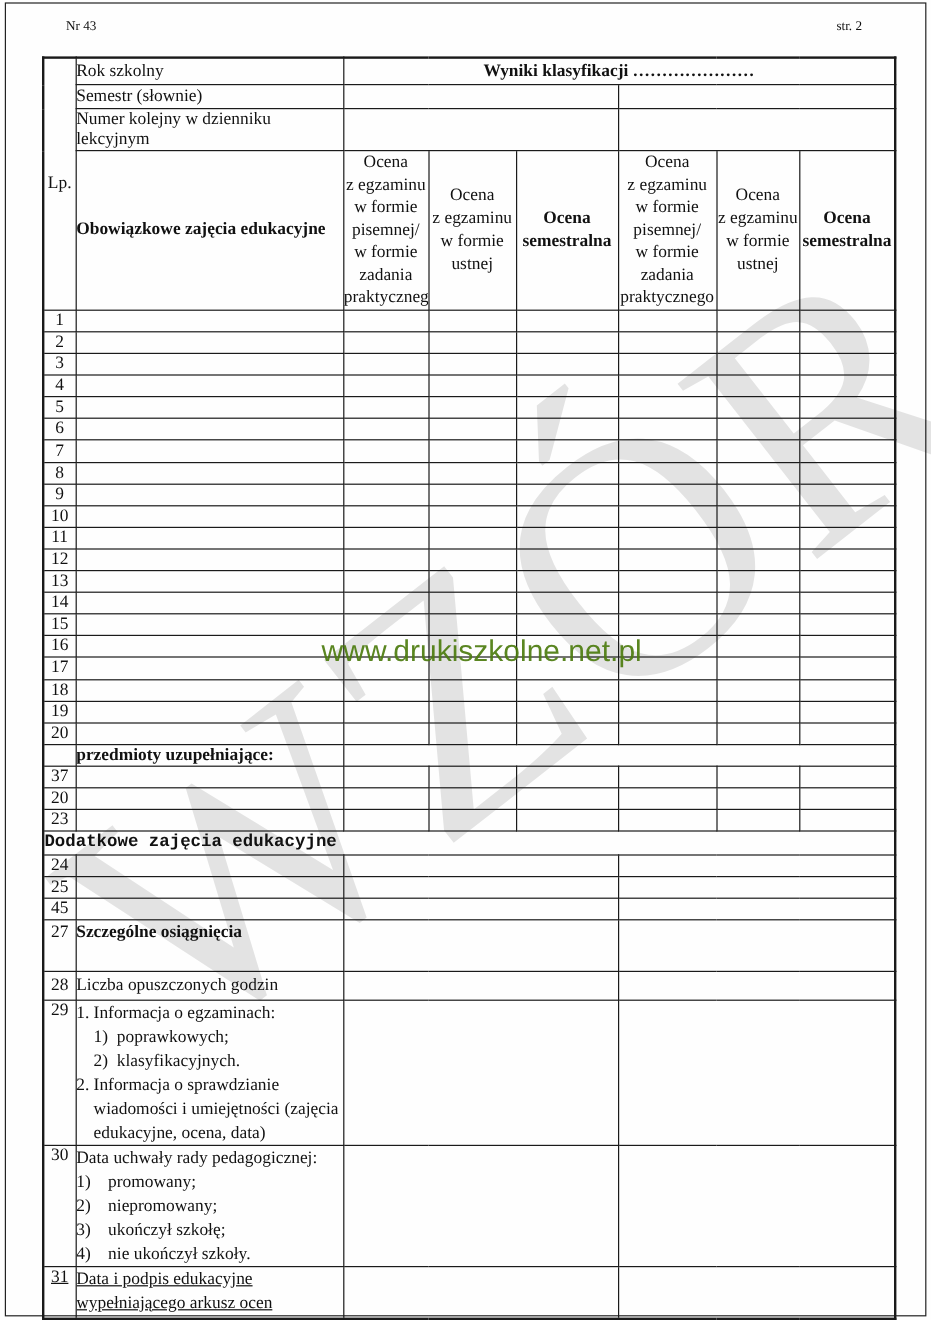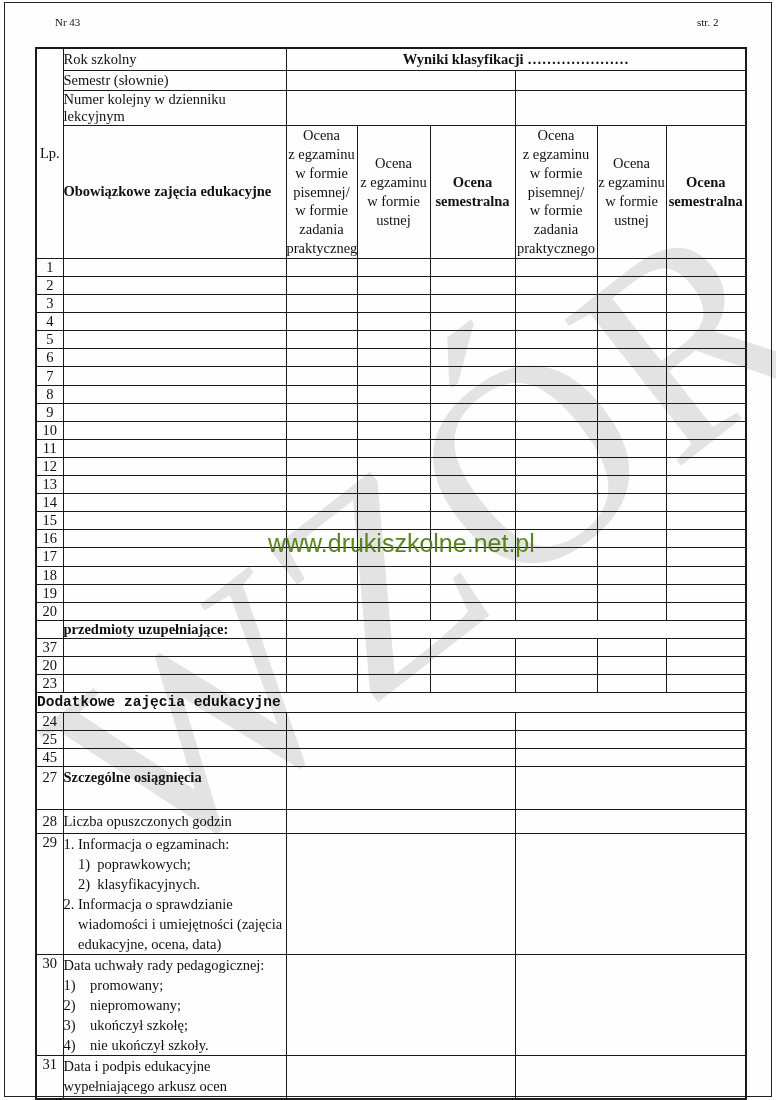--- a/index.html
+++ b/index.html
@@ -74,21 +74,21 @@
   tr.r-dod td{height:17px;}
   tr.sec-u td{height:14px;}
   tr.sec-d td{height:19px;font-family:Liberation Mono, monospace;}
   .sec-label{font-weight:bold;font-size:14.5px;padding-left:5px;}
   td.dod{padding-left:32px;border-left:2px solid #1a1a1a;}
   tr.r27 td{height:40px;vertical-align:top;padding-top:2px;}
   tr.r27 td.textcell{font-weight:bold;}
   tr.r28 td{height:23px;}
   tr.r29 td{height:92px;vertical-align:top;}
   tr.r30 td{height:81px;vertical-align:top;}
-  tr.r31 td{height:42px;vertical-align:top;}
+  tr.r31 td{height:42px;vertical-align:top;text-decoration:underline;}
   .pre{white-space:pre-wrap;line-height:1.38;padding-top:2px;}
 </style>
 </head>
 <body>
 
 <div class="page">
   <div class="page-frame"></div>
 
   <div class="corner nr">Nr 43</div>
   <div class="corner str">str. 2</div>

